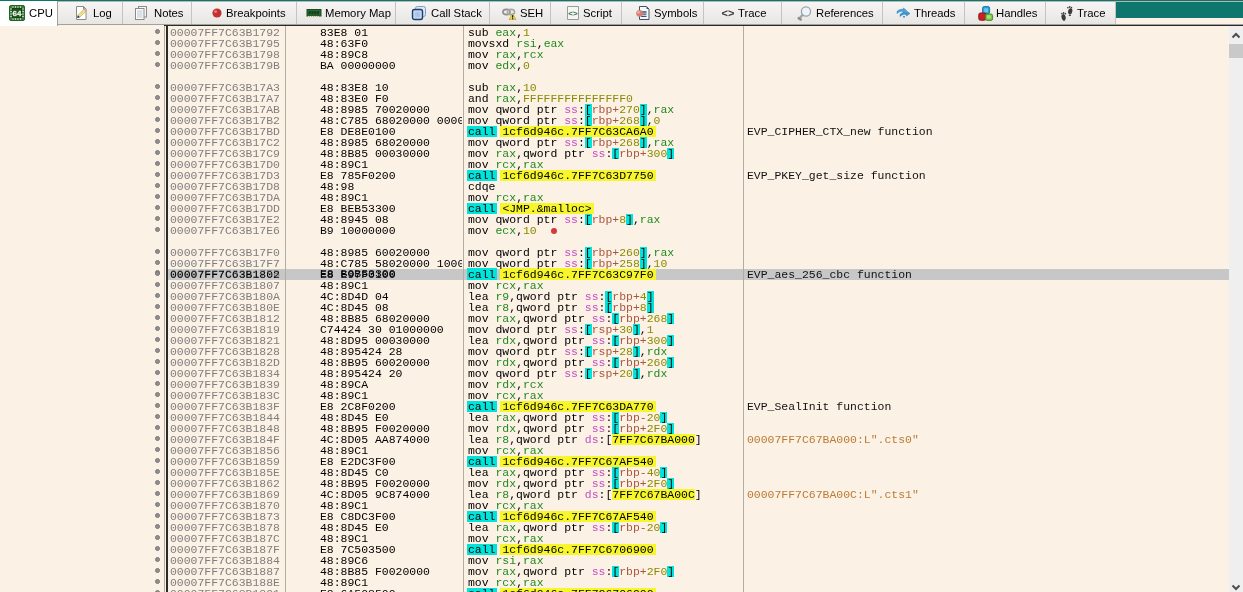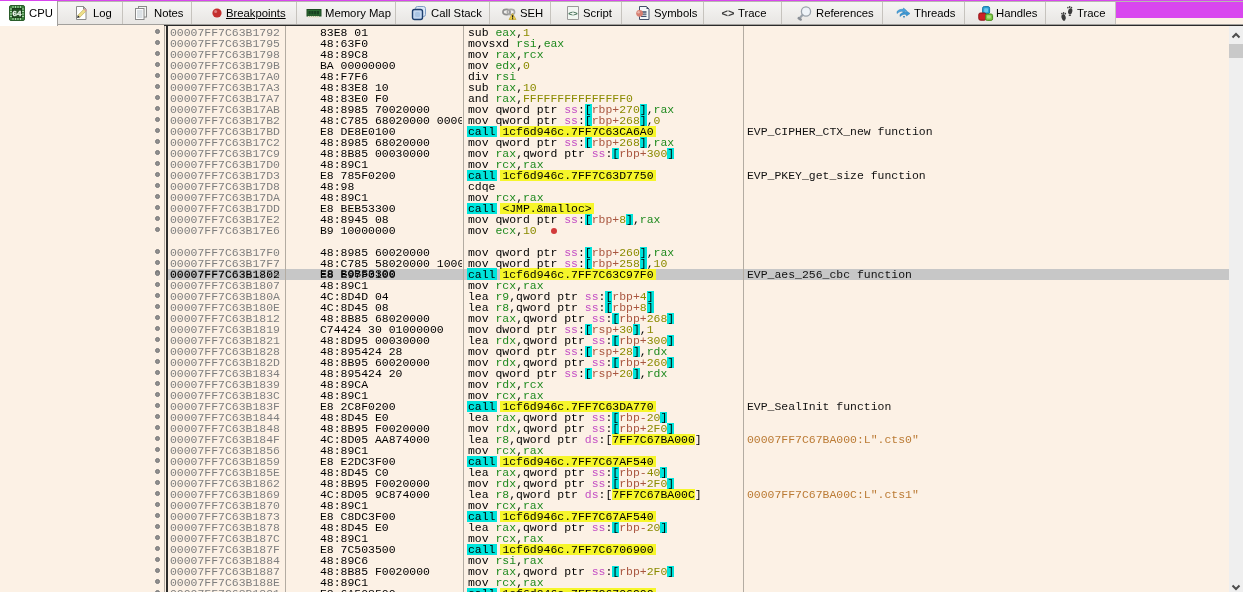--- a/index.html
+++ b/index.html
@@ -1,16 +1,16 @@
 <!DOCTYPE html>
 <html><head><meta charset="utf-8"><style>
 *{margin:0;padding:0;box-sizing:border-box}
 html,body{width:1243px;height:592px;overflow:hidden;background:#fcf1e5;
  font-family:"Liberation Mono",monospace;}
-#tabbar{position:absolute;left:0;top:0;width:1243px;height:18px;background:#d946ef;text-align:right;}
+#tabbar{position:absolute;left:0;top:0;width:1243px;height:18px;background:#0f766e;text-align:right;}
 #tabbar .hl{position:absolute;left:0;top:1px;width:1243px;height:1px;background:#b9b6b1;}
 #tabbar .bb{position:absolute;left:0;top:24px;width:1243px;height:1px;background:#a2a09c;}
 .tab{position:absolute;top:2px;height:22px;background:linear-gradient(#f6f5f4,#e8e6e3);
  border-right:1px solid #c6c3be;}
 .tab.sel{top:1px;height:25px;background:#fff;z-index:2;border-right:1px solid #a2a09c;}
 .tab .lbl{position:absolute;top:0;height:22px;line-height:22px;
  font-family:"Liberation Sans",sans-serif;font-size:11.3px;color:#000;white-space:pre;}
 .tab.sel .lbl{height:24px;line-height:24px;}
 .tab svg{position:absolute;top:3px;}
 .tab.sel svg{top:4px;}
@@ -82,21 +82,21 @@
       </span>
 <span class="lbl" style="left:31px;">Notes</span>
 </div>
 <div class="tab" style="left:192px;width:105px;">
 <span style="position:absolute;left:17px;top:3px;display:block;width:16px;height:16px;">
         <svg style="position:absolute;left:0;top:0" width="16" height="16" viewBox="0 0 16 16">
           <circle cx="8" cy="8" r="4.6" fill="#c42f2f"></circle>
           <circle cx="6.6" cy="6.4" r="1.5" fill="#e08a8a" opacity="0.85"></circle>
         </svg>
       </span>
-<span class="lbl" style="left:34px;text-decoration:underline;">Breakpoints</span>
+<span class="lbl" style="left:34px;">Breakpoints</span>
 </div>
 <div class="tab" style="left:297px;width:99px;">
 <span style="position:absolute;left:9px;top:3px;display:block;width:16px;height:16px;">
         <svg style="position:absolute;left:0;top:0" width="16" height="16" viewBox="0 0 16 16">
           <rect x="1" y="4.5" width="14" height="6.5" fill="#2c6b33" stroke="#1d4a22"></rect>
           <g fill="#174020">
             <rect x="2.5" y="6" width="2.2" height="3.4"></rect>
             <rect x="5.3" y="6" width="2.2" height="3.4"></rect>
             <rect x="8.1" y="6" width="2.2" height="3.4"></rect>
             <rect x="10.9" y="6" width="2.2" height="3.4"></rect>
@@ -238,26 +238,20 @@
 <span class="addr">00007FF7C63B1798</span>
 <span class="byt">48:89C8</span>
 <span class="dis">mov <span class="r">rax</span>,<span class="r">rcx</span></span>
 </div>
 <div class="row" style="top:35.00px;">
 <span class="dot"></span>
 <span class="addr">00007FF7C63B179B</span>
 <span class="byt">BA 00000000</span>
 <span class="dis">mov <span class="r">edx</span>,<span class="n">0</span></span>
 </div>
-<div class="row" style="top:46.00px;">
-<span class="dot"></span>
-<span class="addr">00007FF7C63B17A0</span>
-<span class="byt">48:F7F6</span>
-<span class="dis">div <span class="r">rsi</span></span>
-</div>
 <div class="row" style="top:57.00px;">
 <span class="dot"></span>
 <span class="addr">00007FF7C63B17A3</span>
 <span class="byt">48:83E8 10</span>
 <span class="dis">sub <span class="r">rax</span>,<span class="n">10</span></span>
 </div>
 <div class="row" style="top:68.00px;">
 <span class="dot"></span>
 <span class="addr">00007FF7C63B17A7</span>
 <span class="byt">48:83E0 F0</span>

